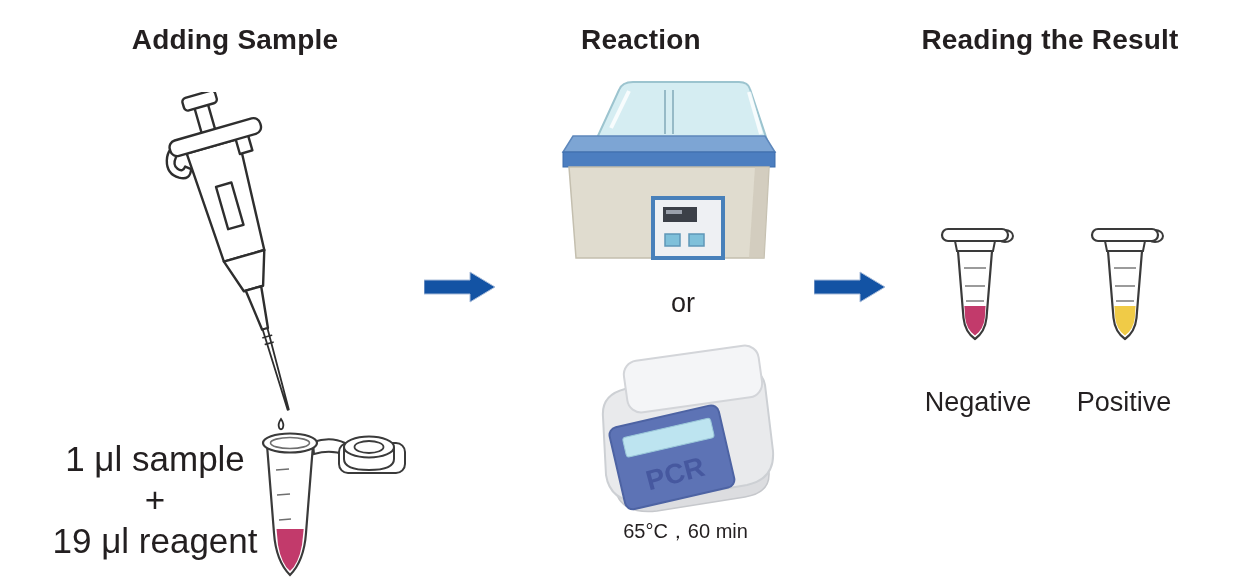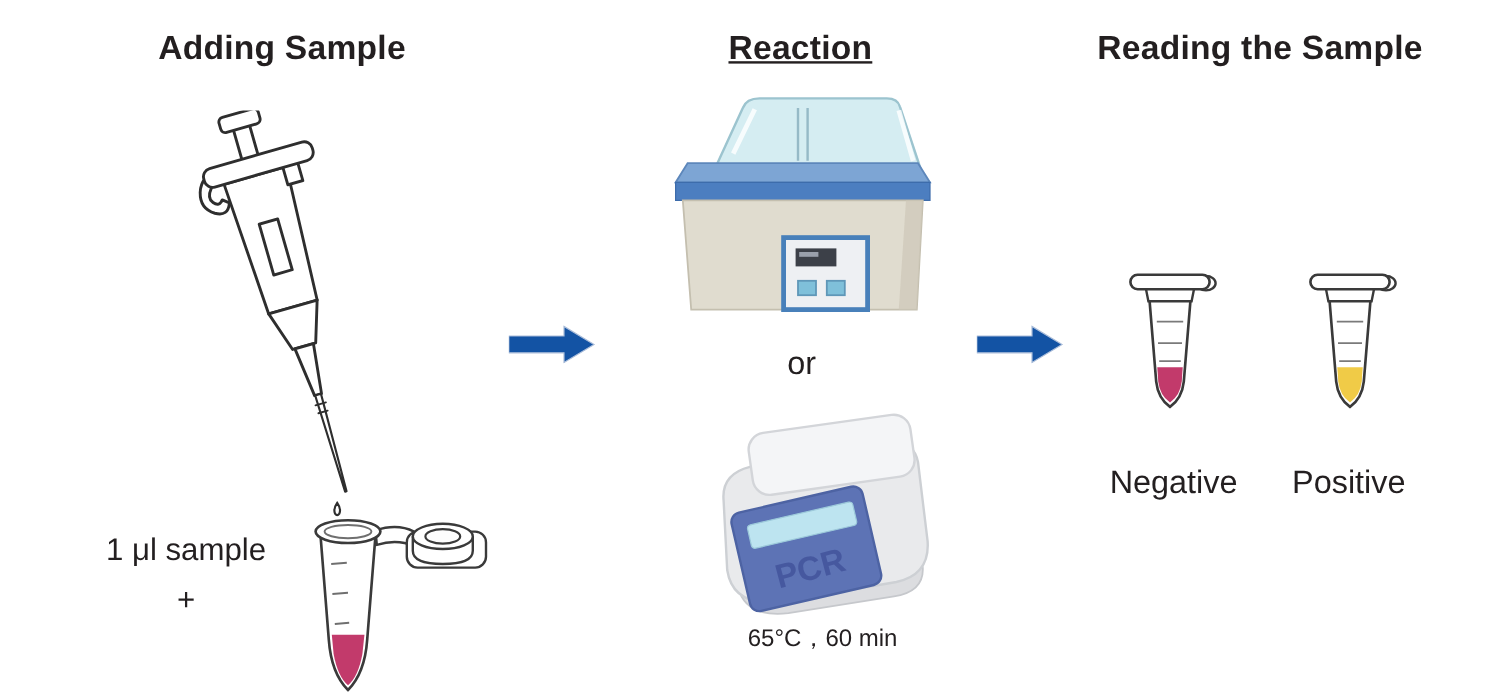--- a/index.html
+++ b/index.html
@@ -19,21 +19,21 @@
     letter-spacing:0.2px;
     color:#231f20;
   }
   .caption{
     font-size:27px;
     font-weight:400;
     text-align:center;
     color:#231f20;
   }
   .mix-text{
-    font-size:26px;
+    font-size:35px;
     line-height:41px;
     text-align:center;
     color:#231f20;
   }
   svg{display:block;}
 </style>
 </head>
 <body>
 
 <div id="stage">
@@ -78,27 +78,28 @@
       <line x1="24" y1="95" x2="36" y2="94"></line>
     </g>
 
     <ellipse cx="35" cy="18" rx="27" ry="9.5" fill="#ffffff" stroke="#3a3a3a" stroke-width="2.2"></ellipse>
     <ellipse cx="35" cy="18" rx="19.5" ry="5.5" fill="none" stroke="#6f6f6f" stroke-width="1.6"></ellipse>
   </svg>
 
   <div class="abs mix-text" style="left:30px;top:438px;width:250px;">
     <div>1 μl sample</div>
     <div>+</div>
+    <div>19 μl reagent</div>
   </div>
 
   <svg class="abs" style="left:424px;top:271px;" width="72" height="32" viewBox="0 0 72 32" aria-hidden="true">
     <polygon points="0,9 46,9 46,1 71,16 46,31 46,23 0,23" stroke="#a9bcd9" stroke-width="1" fill="#1353a4"></polygon>
   </svg>
 
-  <div class="abs step-title" style="left:567px;top:24px;width:200px;text-decoration:underline;">Reaction</div>
+  <div class="abs step-title" style="left:541px;top:24px;width:200px;">Reaction</div>
 
   <svg class="abs" style="left:553px;top:76px;" width="228" height="188" viewBox="0 0 228 188" aria-hidden="true">
 
     <path d="M44,62 L66,14 Q69,6 80,6 L186,6 Q195,6 197,13 L214,64 Z" fill="rgba(206,234,240,0.85)" stroke="#9cc4cf" stroke-width="2"></path>
     <path d="M58,52 L76,15 M196,16 L208,58" stroke="#ffffff" stroke-width="4" fill="none" opacity="0.8"></path>
     <path d="M112,14 L112,58 M120,14 L120,58" stroke="#8fb4c2" stroke-width="2" fill="none" opacity="0.9"></path>
 
     <polygon points="20,60 212,60 222,76 10,76" fill="#7da5d4" stroke="#5d87bb" stroke-width="1.5"></polygon>
 
     <rect x="10" y="76" width="212" height="15" fill="#4c7ec0" stroke="#3d6cab" stroke-width="1"></rect>
@@ -108,21 +109,21 @@
 
     <g>
       <rect x="100" y="122" width="70" height="60" fill="#eef0f3" stroke="#4880ba" stroke-width="4"></rect>
       <rect x="110" y="131" width="34" height="15" fill="#3c4048"></rect>
       <rect x="113" y="134" width="16" height="4" fill="#9aa0ab"></rect>
       <rect x="112" y="158" width="15" height="12" fill="#7fc0da" stroke="#5f97b8" stroke-width="1.5"></rect>
       <rect x="136" y="158" width="15" height="12" fill="#7fc0da" stroke="#5f97b8" stroke-width="1.5"></rect>
     </g>
   </svg>
 
-  <div class="abs caption" style="left:593px;top:288px;width:150px;">or</div>
+  <div class="abs caption" style="left:608px;top:288px;width:150px;">or</div>
 
   <svg class="abs" style="left:573px;top:333px;" width="220" height="185" viewBox="0 0 220 185" aria-hidden="true">
 
     <path d="M36,120 L188,102 L196,140 Q197,160 172,164 L84,178 Q48,182 42,156 Z" fill="#dcdde0" stroke="#c6c8cc" stroke-width="1.5"></path>
 
     <path d="M30,84 Q28,62 52,56 L166,36 Q188,33 192,52 L200,118 Q202,146 174,152 L80,168 Q38,174 33,142 Z" fill="#e9eaec" stroke="#cdd0d4" stroke-width="2"></path>
 
     <g transform="rotate(-8 120 46)">
       <rect x="52" y="20" width="136" height="52" rx="14" fill="#f4f5f7" stroke="#d3d5d9" stroke-width="2"></rect>
     </g>
@@ -133,21 +134,21 @@
       <text x="68" y="150" font-family="Liberation Sans, DejaVu Sans, sans-serif" font-size="28" font-weight="bold" fill="#43549c" opacity="0.85" transform="rotate(-2 98 142)">PCR</text>
     </g>
   </svg>
 
   <div class="abs caption" style="left:553px;top:518px;width:265px;font-size:20px;">65°C，60 min</div>
 
   <svg class="abs" style="left:814px;top:271px;" width="72" height="32" viewBox="0 0 72 32" aria-hidden="true">
     <polygon points="0,9 46,9 46,1 71,16 46,31 46,23 0,23" stroke="#a9bcd9" stroke-width="1" fill="#1353a4"></polygon>
   </svg>
 
-  <div class="abs step-title" style="left:900px;top:24px;width:300px;">Reading the Sample</div>
+  <div class="abs step-title" style="left:900px;top:24px;width:300px;">Reading the Result</div>
 
   <svg class="abs" style="left:935px;top:224px;" width="82" height="142" viewBox="0 0 82 142" aria-hidden="true">
     <ellipse cx="70" cy="12" rx="8" ry="6" fill="#ffffff" stroke="#3a3a3a" stroke-width="2"></ellipse>
     <rect x="7" y="5" width="66" height="12" rx="6" fill="#ffffff" stroke="#3a3a3a" stroke-width="2.2"></rect>
     <path d="M20,17 L60,17 L58,27 L22,27 Z" fill="#ffffff" stroke="#3a3a3a" stroke-width="2"></path>
     <path d="M23,27 L57,27 L51.5,94 Q50,108 40,115 Q30,108 28.5,94 Z" fill="#ffffff" stroke="#3a3a3a" stroke-width="2.2"></path>
     <path d="M29.4,82 L50.6,82 L49.8,94 Q48.5,105.5 40,111.5 Q31.5,105.5 30.2,94 Z" stroke="none" fill="#c23a6b"></path>
     <g stroke="#7a7a7a" stroke-width="1.5">
       <line x1="29" y1="44" x2="51" y2="44"></line>
       <line x1="30" y1="62" x2="50" y2="62"></line>

